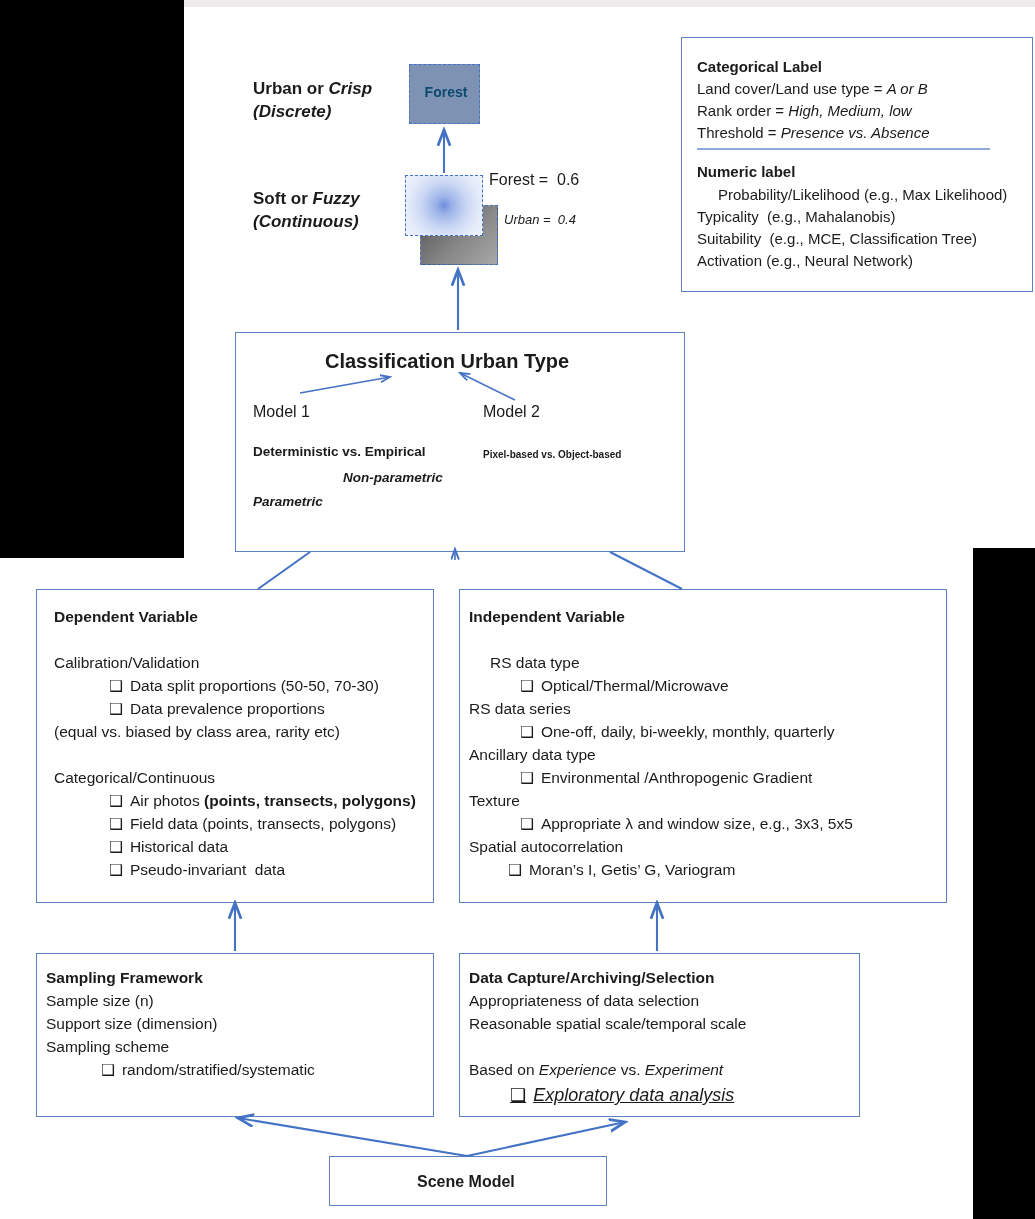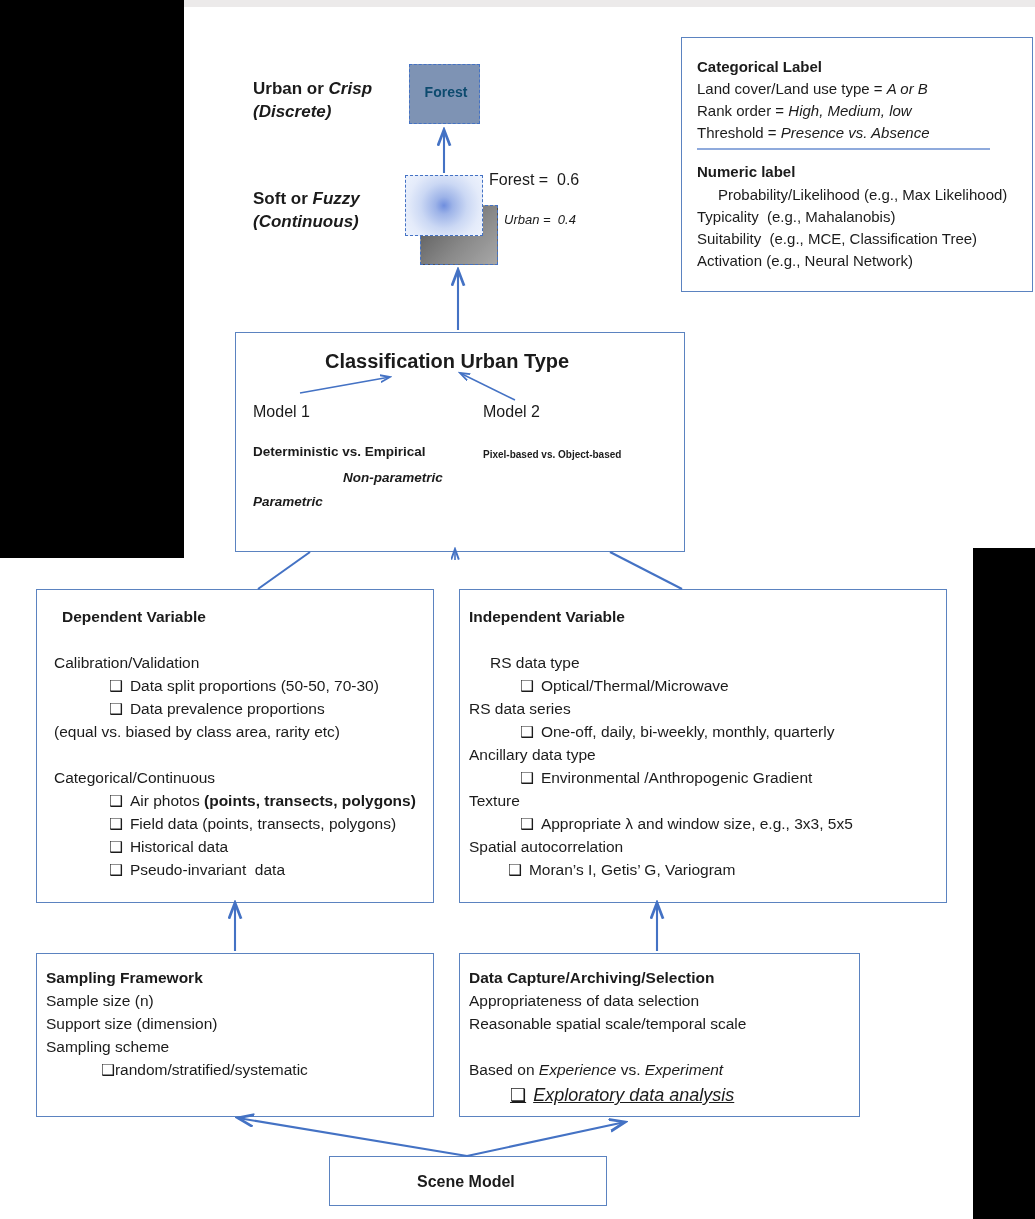--- a/index.html
+++ b/index.html
@@ -78,21 +78,21 @@
   <div class="box" id="model-box" style="left:235px;top:332px;width:450px;height:220px;"></div>
   <div class="t b" style="left:325px;top:350px;font-size:20px;">Classification Urban Type</div>
   <div class="t" style="left:253px;top:403px;font-size:16px;">Model 1</div>
   <div class="t" style="left:483px;top:403px;font-size:16px;">Model 2</div>
   <div class="t b" style="left:253px;top:444px;font-size:13.5px;">Deterministic vs. Empirical</div>
   <div class="t bi" style="left:253px;top:494px;font-size:13.5px;">Parametric</div>
   <div class="t bi" style="left:343px;top:470px;font-size:13.5px;">Non-parametric</div>
   <div class="t b" style="left:483px;top:449px;font-size:10px;">Pixel-based vs. Object-based</div>
 
   <div class="box" id="dependent-box" style="left:36px;top:589px;width:398px;height:314px;"></div>
-  <div class="t b" style="left:54px;top:608px;font-size:15.5px;margin-left:8px;">Dependent Variable</div>
+  <div class="t b" style="left:54px;top:608px;font-size:15.5px;">Dependent Variable</div>
   <div class="t" style="left:54px;top:654px;font-size:15.5px;">Calibration/Validation</div>
 
   <div class="t" style="left:109px;top:677px;font-size:15.5px;"><span class="chk">❑</span><span style="margin-left:7px;">Data split proportions (50-50, 70-30)</span></div>
   <div class="t" style="left:109px;top:700px;font-size:15.5px;"><span class="chk">❑</span><span style="margin-left:7px;">Data prevalence proportions</span></div>
   <div class="t" style="left:54px;top:723px;font-size:15.5px;">(equal vs. biased by class area, rarity etc)</div>
 
   <div class="t" style="left:54px;top:769px;font-size:15.5px;">Categorical/Continuous</div>
   <div class="t" style="left:109px;top:792px;font-size:15.5px;"><span class="chk">❑</span><span style="margin-left:7px;">Air photos </span><span class="b">(points, transects, polygons)</span></div>
   <div class="t" style="left:109px;top:815px;font-size:15.5px;"><span class="chk">❑</span><span style="margin-left:7px;">Field data (points, transects, polygons)</span></div>
   <div class="t" style="left:109px;top:838px;font-size:15.5px;"><span class="chk">❑</span><span style="margin-left:7px;">Historical data</span></div>
@@ -114,21 +114,21 @@
   <div class="t" style="left:520px;top:815px;font-size:15.5px;"><span class="chk">❑</span><span style="margin-left:7px;">Appropriate λ and window size, e.g., 3x3, 5x5</span></div>
 
   <div class="t" style="left:469px;top:838px;font-size:15.5px;">Spatial autocorrelation</div>
   <div class="t" style="left:508px;top:861px;font-size:15.5px;"><span class="chk">❑</span><span style="margin-left:7px;">Moran’s I, Getis’ G, Variogram</span></div>
 
   <div class="box" id="sampling-box" style="left:36px;top:953px;width:398px;height:164px;"></div>
   <div class="t b" style="left:46px;top:969px;font-size:15.5px;">Sampling Framework</div>
   <div class="t" style="left:46px;top:992px;font-size:15.5px;">Sample size (n)</div>
   <div class="t" style="left:46px;top:1015px;font-size:15.5px;">Support size (dimension)</div>
   <div class="t" style="left:46px;top:1038px;font-size:15.5px;">Sampling scheme</div>
-  <div class="t" style="left:101px;top:1061px;font-size:15.5px;"><span class="chk">❑</span><span style="">random/stratified/systematic</span></div>
+  <div class="t" style="left:101px;top:1061px;font-size:15.5px;"><span class="chk">❑</span><span style="margin-left:7px;">random/stratified/systematic</span></div>
 
   <div class="box" id="capture-box" style="left:459px;top:953px;width:401px;height:164px;"></div>
   <div class="t b" style="left:469px;top:969px;font-size:15.5px;">Data Capture/Archiving/Selection</div>
   <div class="t" style="left:469px;top:992px;font-size:15.5px;">Appropriateness of data selection</div>
   <div class="t" style="left:469px;top:1015px;font-size:15.5px;">Reasonable spatial scale/temporal scale</div>
   <div class="t" style="left:469px;top:1061px;font-size:15.5px;text-align:center;"><span>Based on </span><span class="i">Experience</span><span> vs. </span><span class="i">Experiment</span></div>
   <div class="t" style="left:510px;top:1084px;font-size:18px;text-decoration:underline;"><span class="chk">❑</span><span class="i" style="margin-left:7px;">Exploratory data analysis</span></div>
 
   <div class="box" id="scene-box" style="left:329px;top:1156px;width:278px;height:50px;"></div>
   <div class="t b" style="left:417px;top:1173px;font-size:16px;">Scene Model</div>

